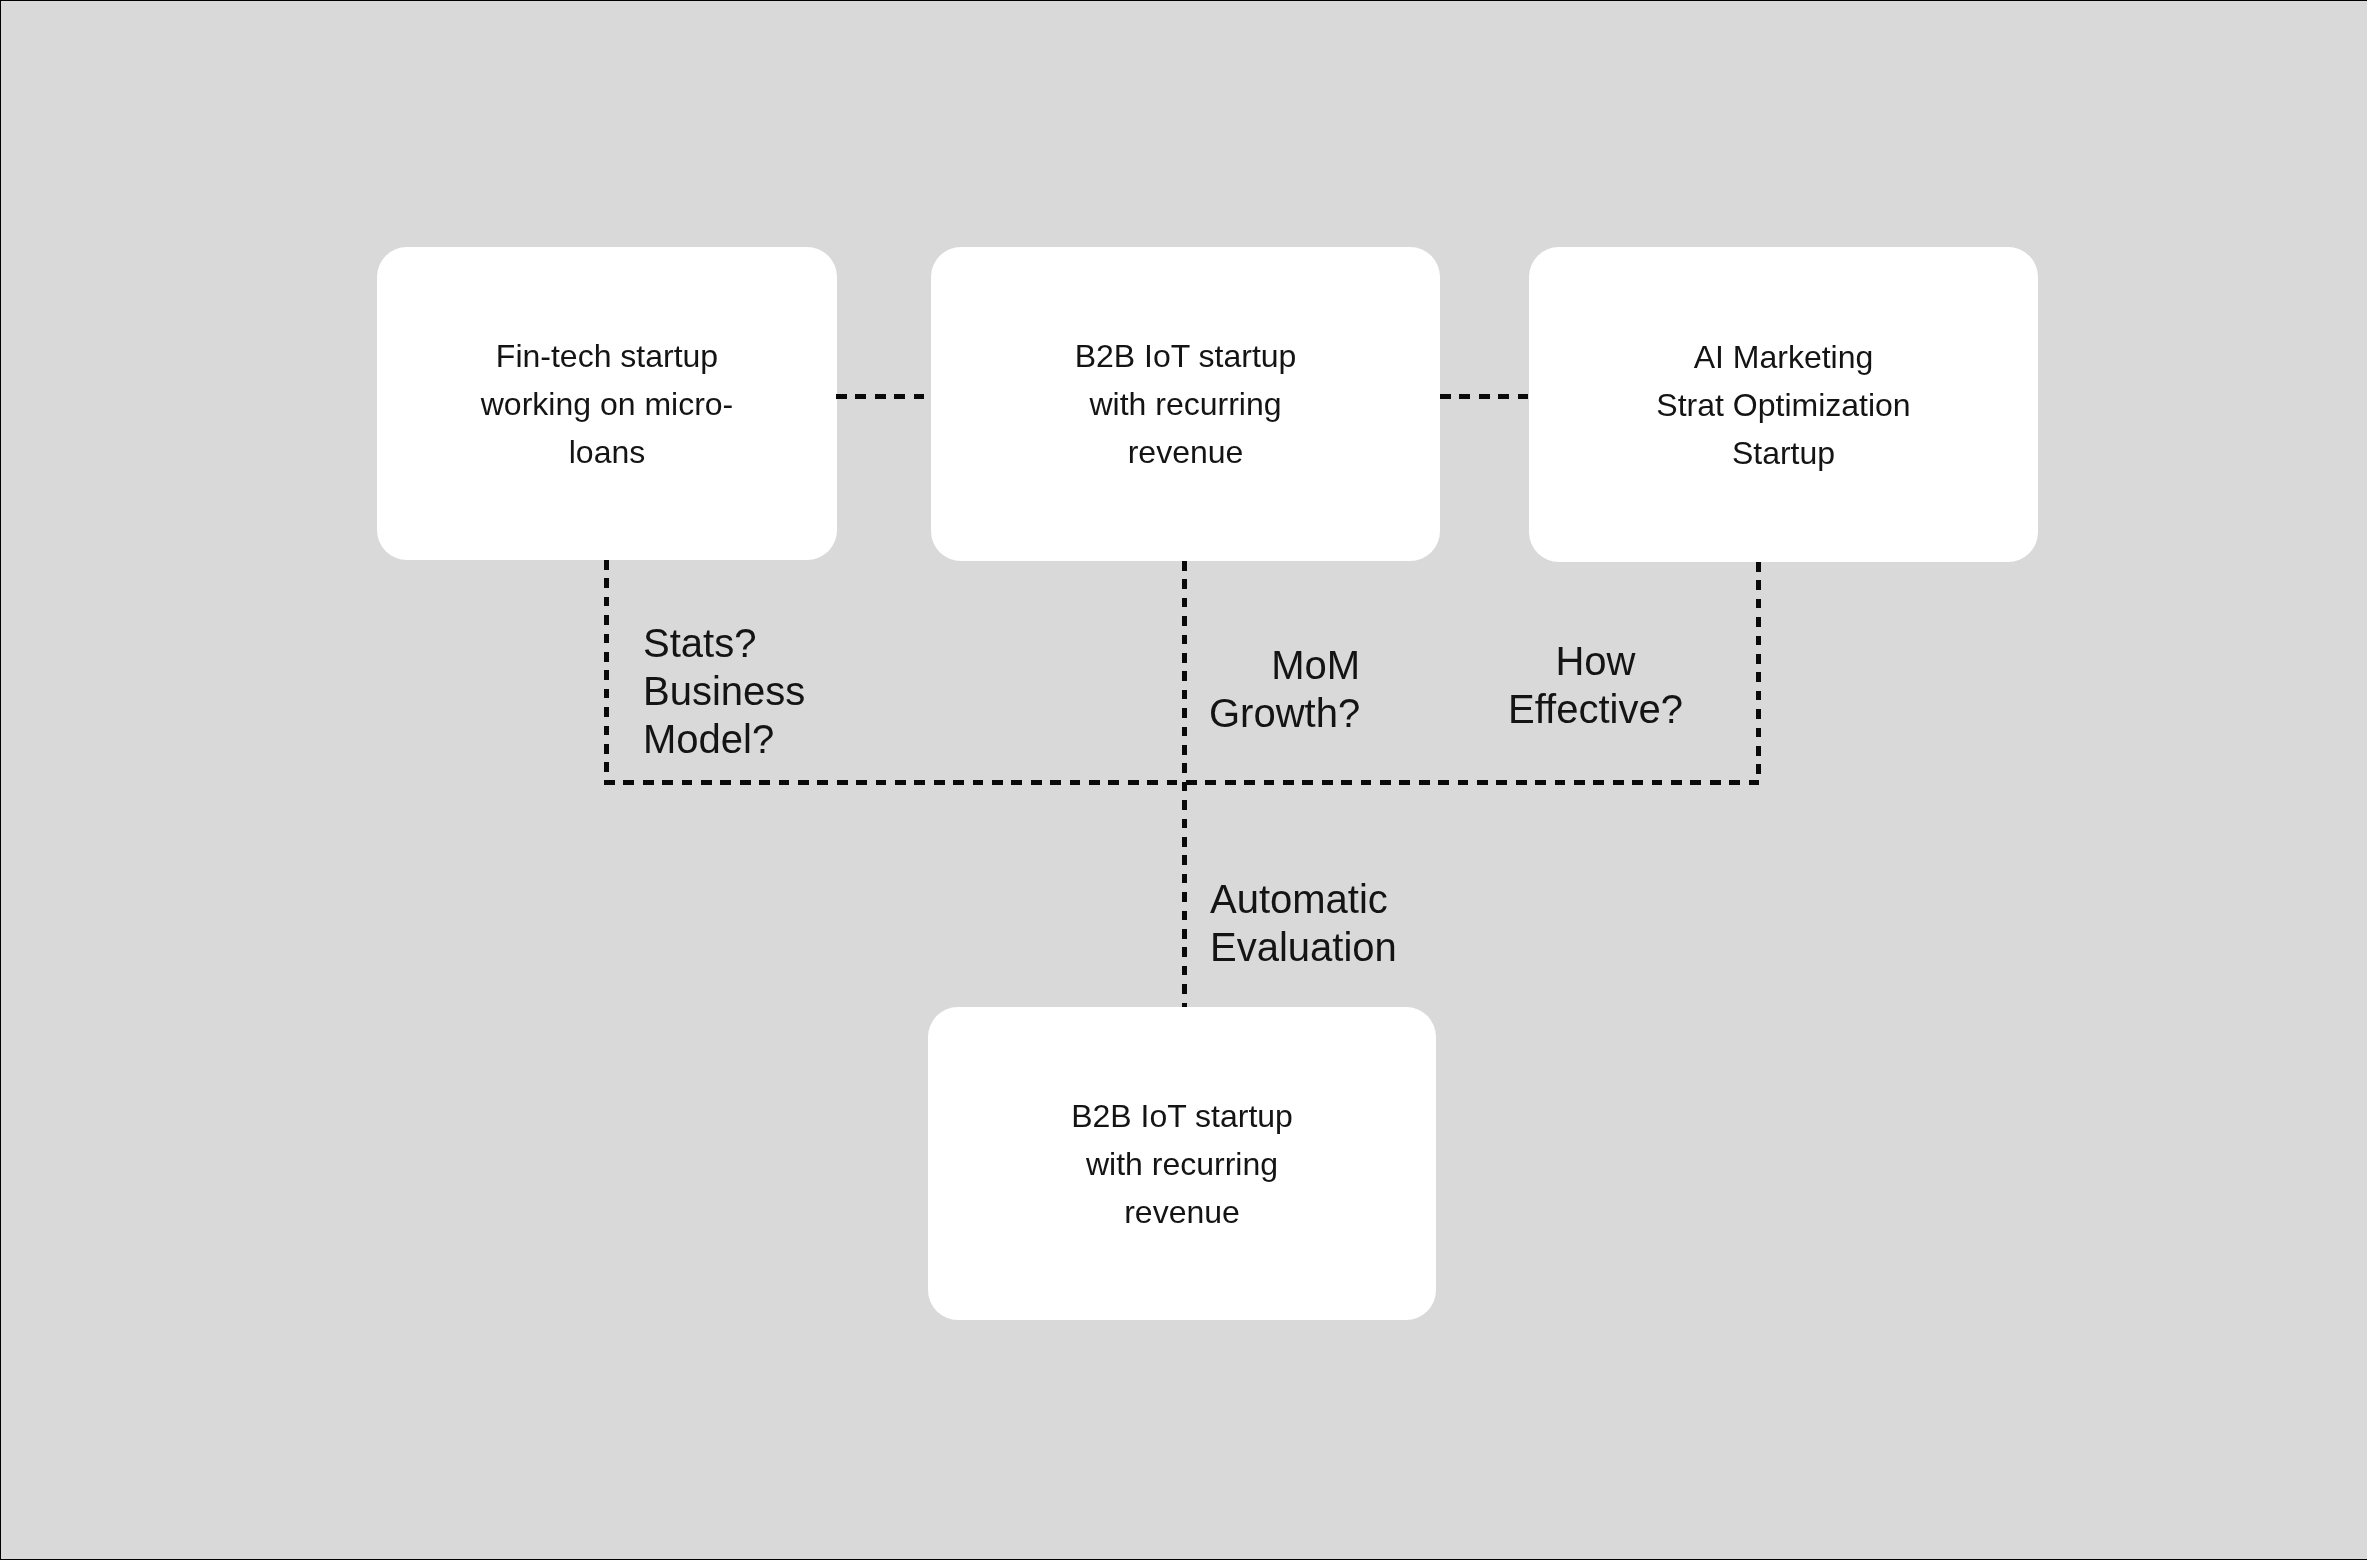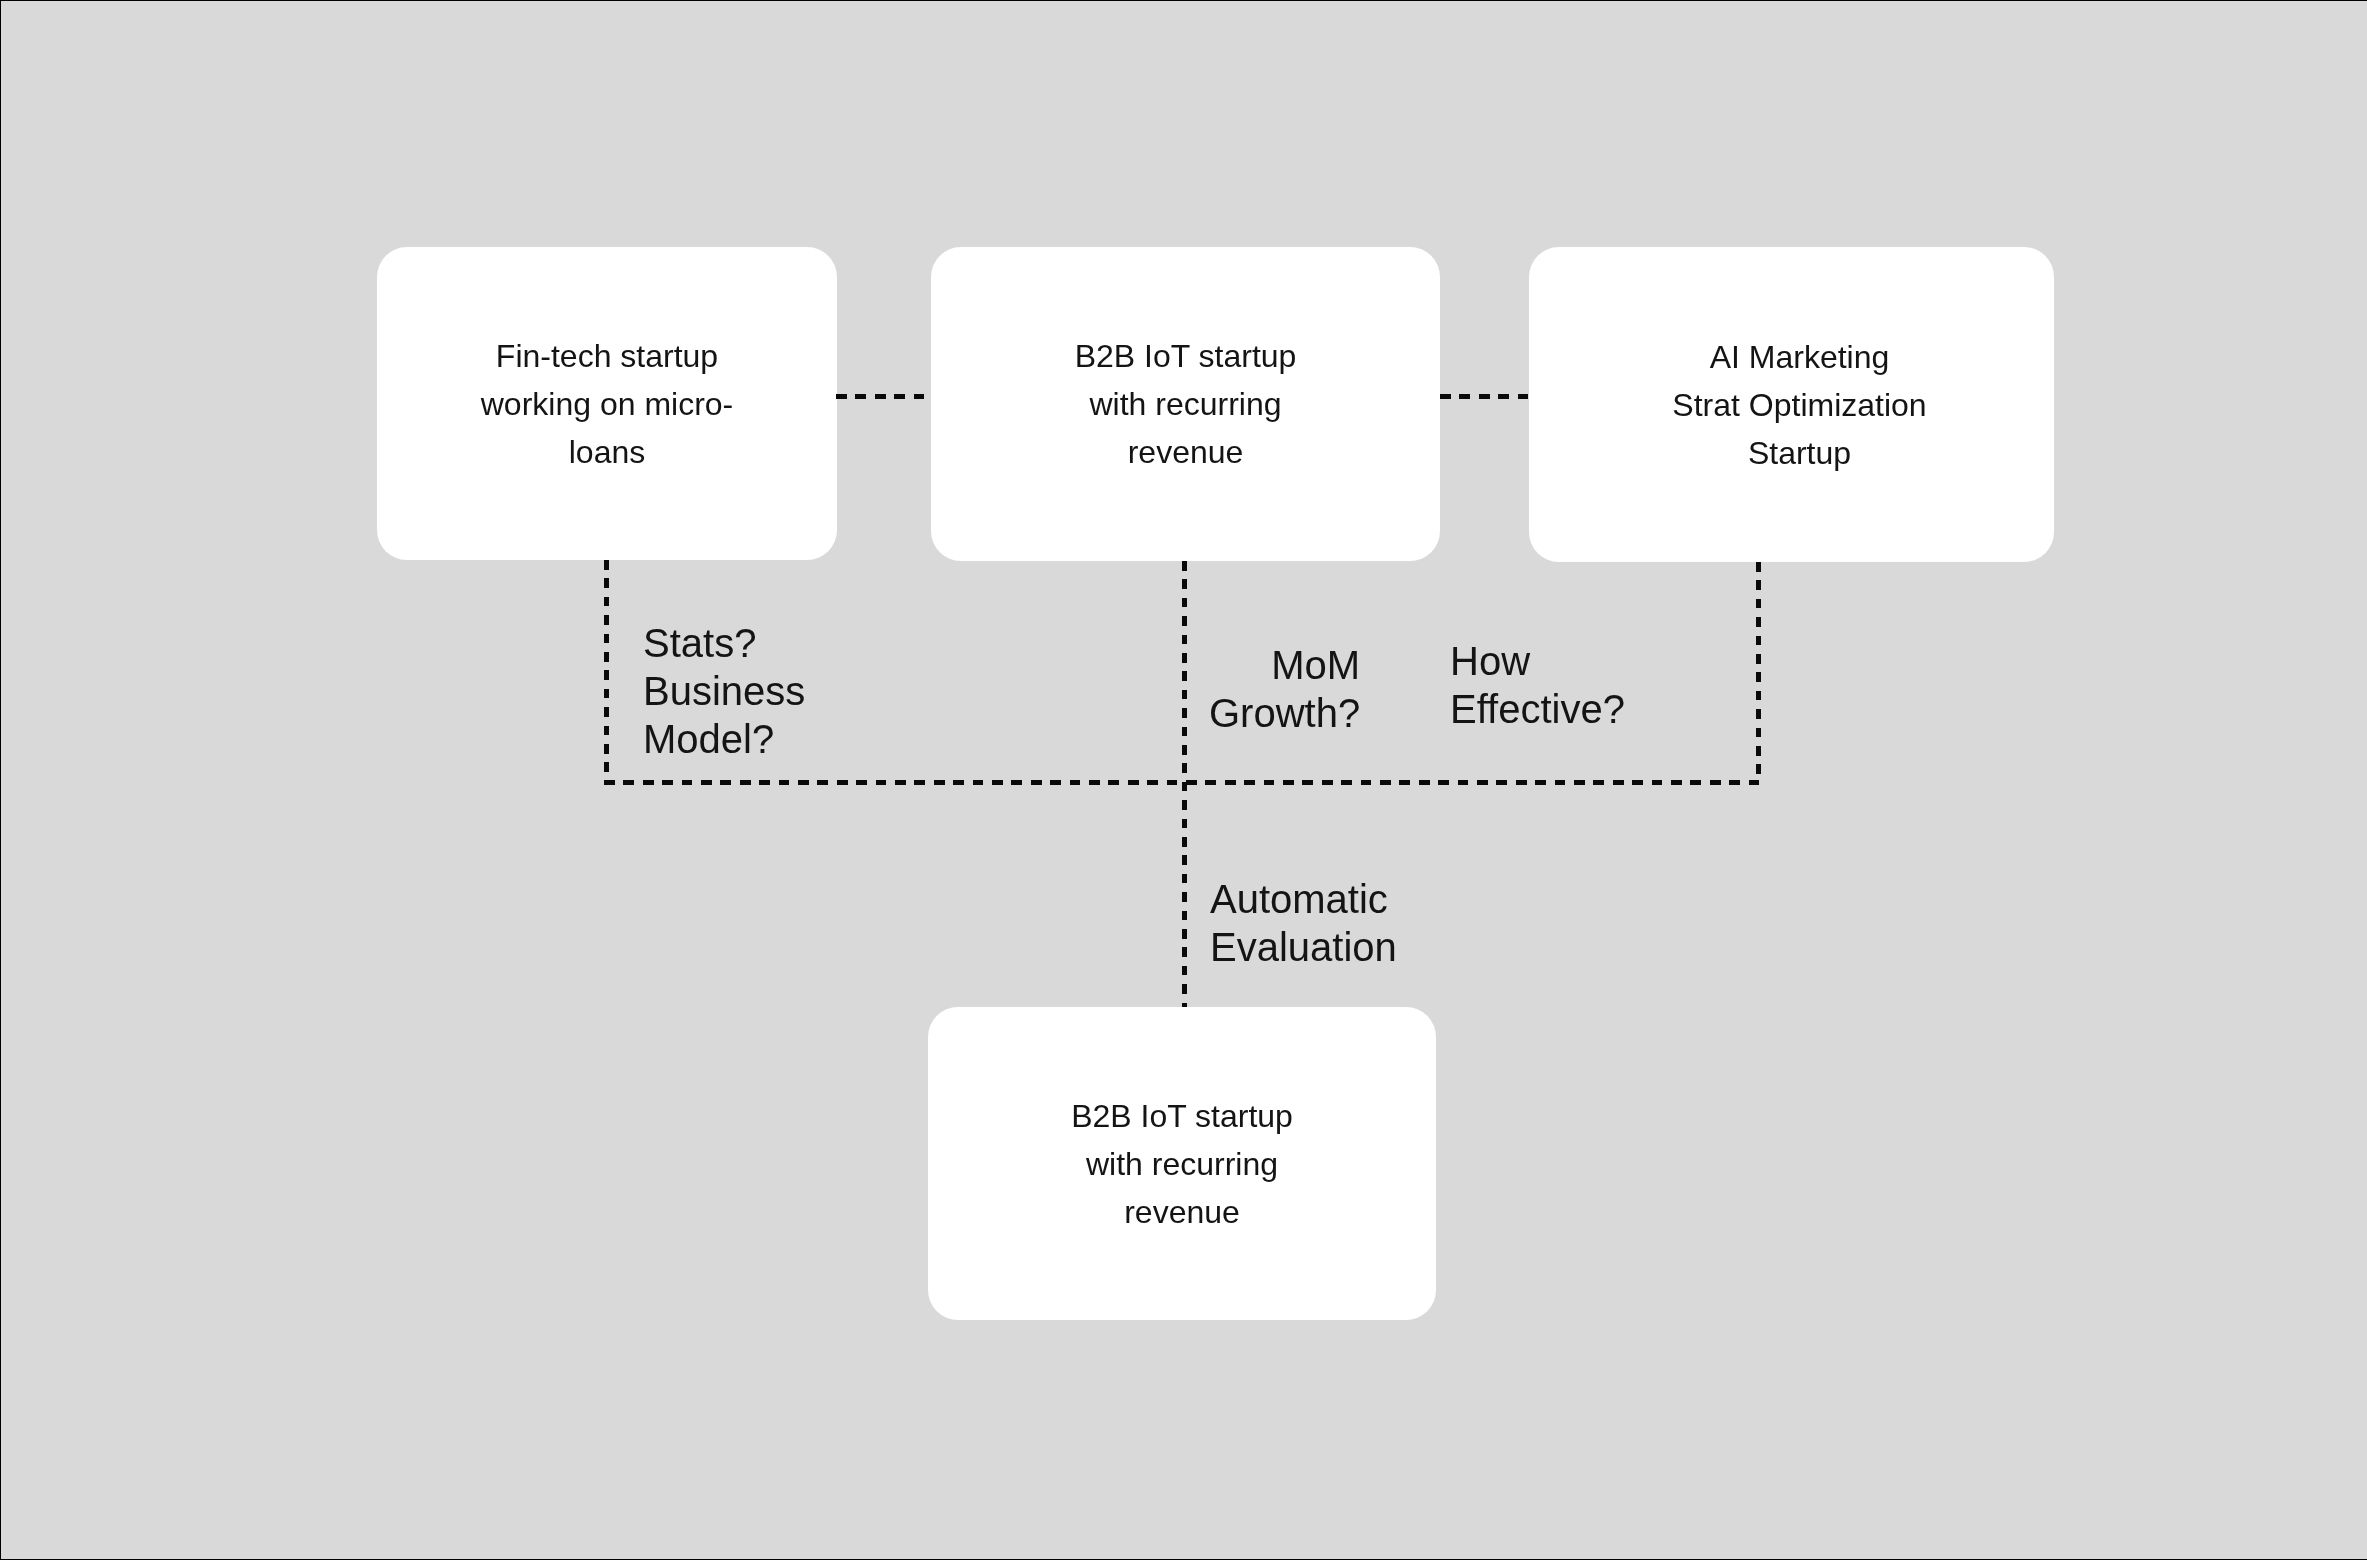--- a/index.html
+++ b/index.html
@@ -31,33 +31,33 @@
   .edge-label{
     position:absolute;
     font-size:40px;
     line-height:48px;
     white-space:pre-line;
     margin-top:20px;
   }
   
   #node-fintech        {left:376px;  top:246px;  width:460px; height:313px;}
   #node-b2b-top        {left:930px;  top:246px;  width:509px; height:314px;}
-  #node-ai-marketing   {left:1528px; top:246px;  width:509px; height:315px;padding-left:16px;}
+  #node-ai-marketing   {left:1528px; top:246px;  width:509px; height:315px;}
   #node-b2b-result     {left:927px;  top:1006px; width:508px; height:313px;}
   
   #edge-fintech-b2b    {left:835px;  top:393px;  width:94px;}
   #edge-b2b-ai         {left:1439px; top:393px;  width:89px;}
   #edge-v-left         {left:603px;  top:559px;  height:223px;}
   #edge-v-center       {left:1181px; top:560px;  height:446px;}
   #edge-v-right        {left:1755px; top:561px;  height:221px;}
   #edge-junction       {left:603px;  top:779px;  width:1159px;}
   
   #label-stats {left:642px;  top:598px;}
   #label-mom   {left:1208px; top:620px;text-align:right;}
-  #label-how   {left:1449px; top:616px; width:291px; text-align:left;}
+  #label-how   {left:1449px; top:616px; width:291px; text-align:center;}
   #label-auto  {left:1209px; top:854px;}
 </style>
 </head>
 <body>
 
 <div class="canvas">
 
   <div class="node" id="node-fintech">Fin-tech startup
 working on micro-
 loans</div>

